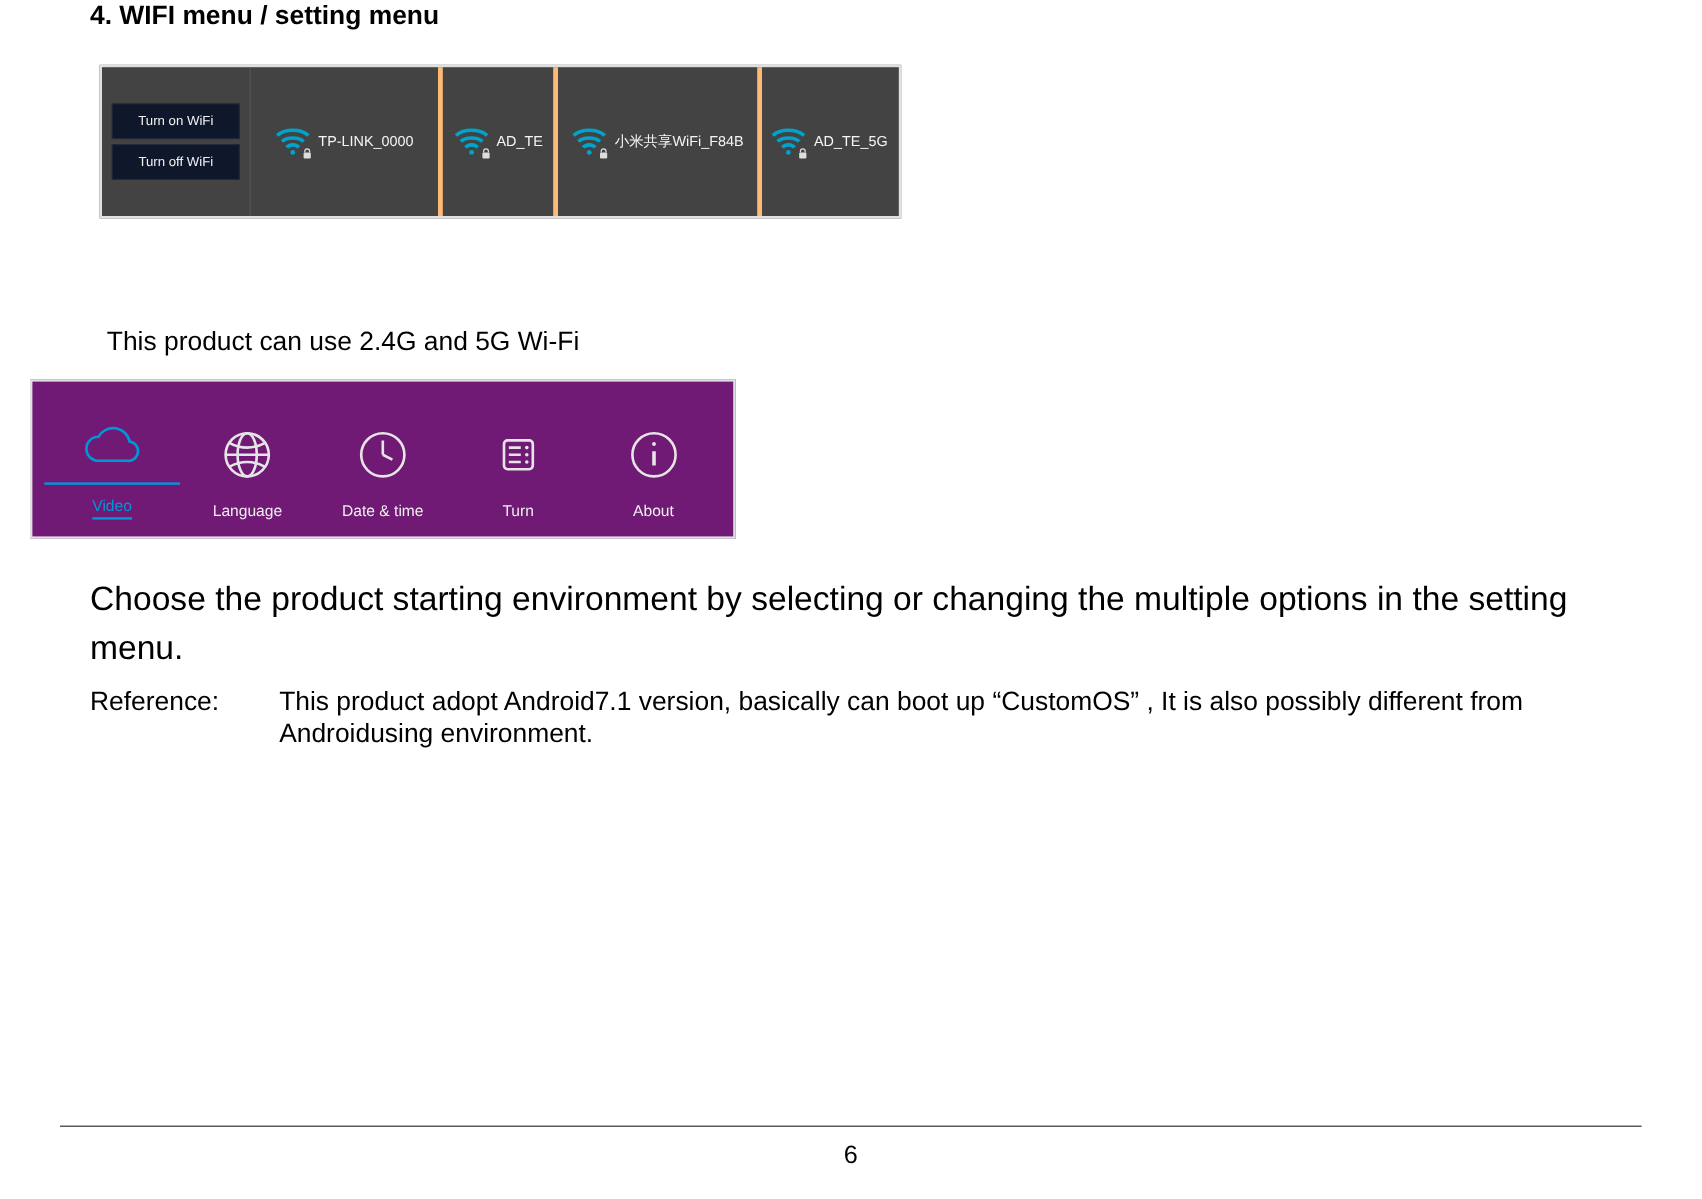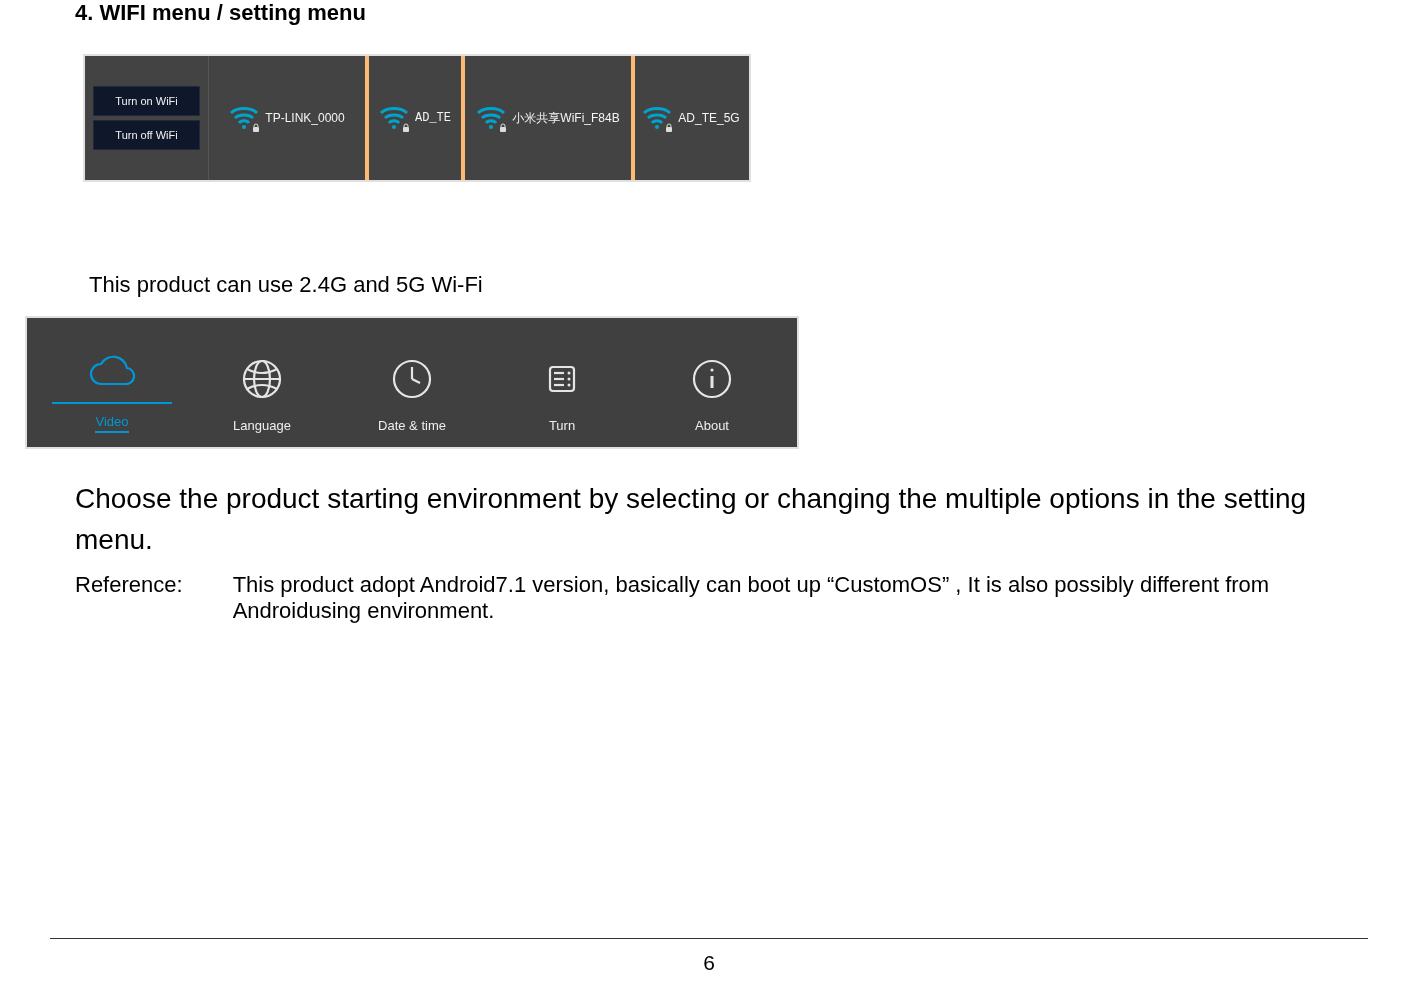--- a/index.html
+++ b/index.html
@@ -84,23 +84,23 @@
       fill: #ddd;
     }
     .wifi-note {
       font-size: 22px;
       margin-top: 90px;
       margin-left: 14px;
       margin-bottom: 18px;
     }
     .settings-panel {
       margin-left: -50px;
-      width: 774px;
+      width: 588px;
       height: 133px;
-      background: #404040;
+      background: #701a75;
       border: 2px solid #e0e0e0;
       display: flex;
       align-items: flex-end;
       justify-content: space-around;
       padding: 18px 10px 14px;
     }
     .settings-item {
       display: flex;
       flex-direction: column;
       align-items: center;
@@ -179,21 +179,21 @@
           <circle cx="15" cy="22" r="2" fill="#00a3cc"></circle>
         </svg>
         <svg class="lock-mini" viewBox="0 0 10 10">
             <rect x="2" y="4" width="6" height="5" rx="1"></rect>
             <path d="M3 4 V3 a2 2 0 0 1 4 0 V4" fill="none" stroke="#ddd" stroke-width="1"></path>
           </svg>
       </span>
       <span class="wifi-net-label">TP-LINK_0000</span>
     </div>
 
-    <div class="wifi-net-col" style="width:96px;font-family:Liberation Mono, monospace;">
+    <div class="wifi-net-col" style="width:96px;">
       <span class="wifi-icon-wrap">
         <svg class="wifi-icon" width="30" height="26" viewBox="0 0 30 26">
           <path d="M2 8 C 8 2, 22 2, 28 8" stroke-width="3" fill="none" stroke="#00a3cc"></path>
           <path d="M6 13 C 10 9, 20 9, 24 13" stroke-width="3" fill="none" stroke="#00a3cc"></path>
           <path d="M10 18 C 12 15, 18 15, 20 18" stroke-width="3" fill="none" stroke="#00a3cc"></path>
           <circle cx="15" cy="22" r="2" fill="#00a3cc"></circle>
         </svg>
         <svg class="lock-mini" viewBox="0 0 10 10">
             <rect x="2" y="4" width="6" height="5" rx="1"></rect>
             <path d="M3 4 V3 a2 2 0 0 1 4 0 V4" fill="none" stroke="#ddd" stroke-width="1"></path>

